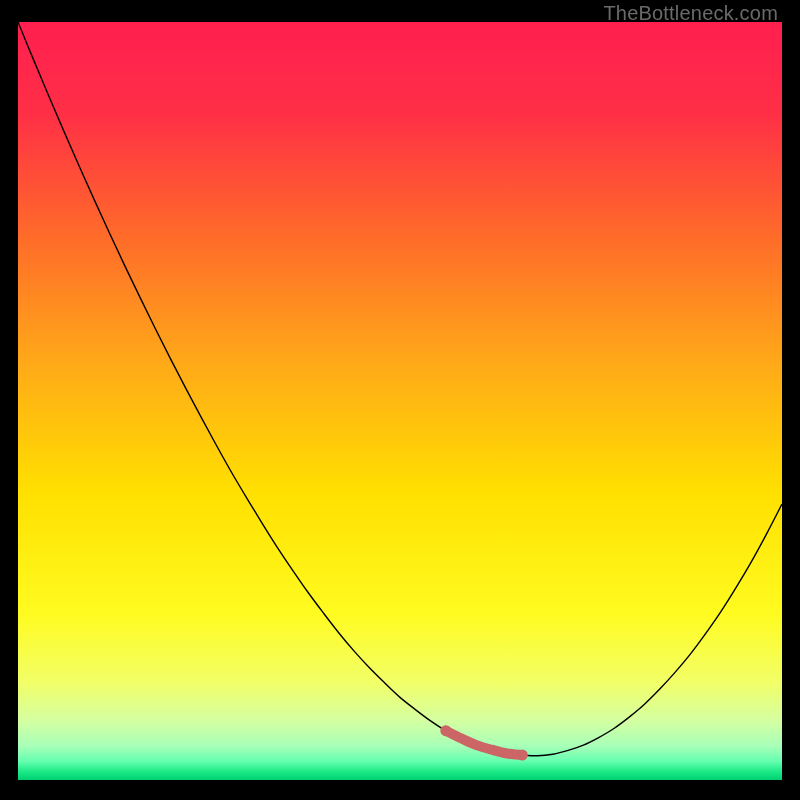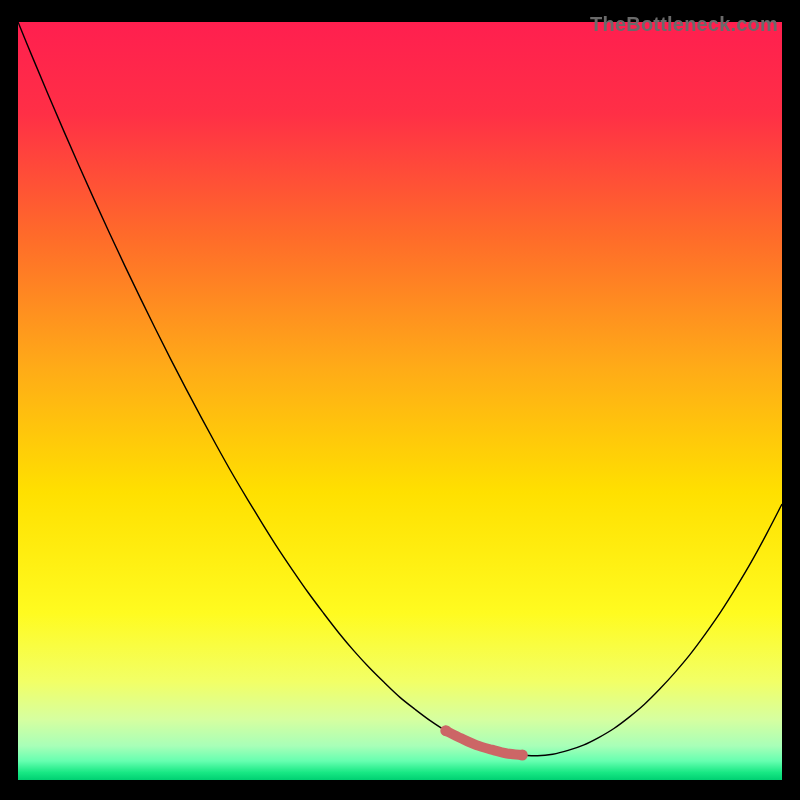--- a/index.html
+++ b/index.html
@@ -23,25 +23,25 @@
     width: 764px;
     height: 758px;
     overflow: hidden;
   }
   .gradient-bg {
     position: absolute;
     left: 0; top: 0; right: 0; bottom: 0;
   }
   .watermark {
     position: absolute;
-    top: 13px;
+    top: 2px;
     right: 22px;
     font-family: Arial, Helvetica, sans-serif;
     font-size: 20px;
-    font-weight: 700;
+    font-weight: 400;
     color: #6a6a6a;
     letter-spacing: 0.2px;
   }
   svg.curve {
     position: absolute;
     left: 0; top: 0;
     width: 100%;
     height: 100%;
   }
 </style>

